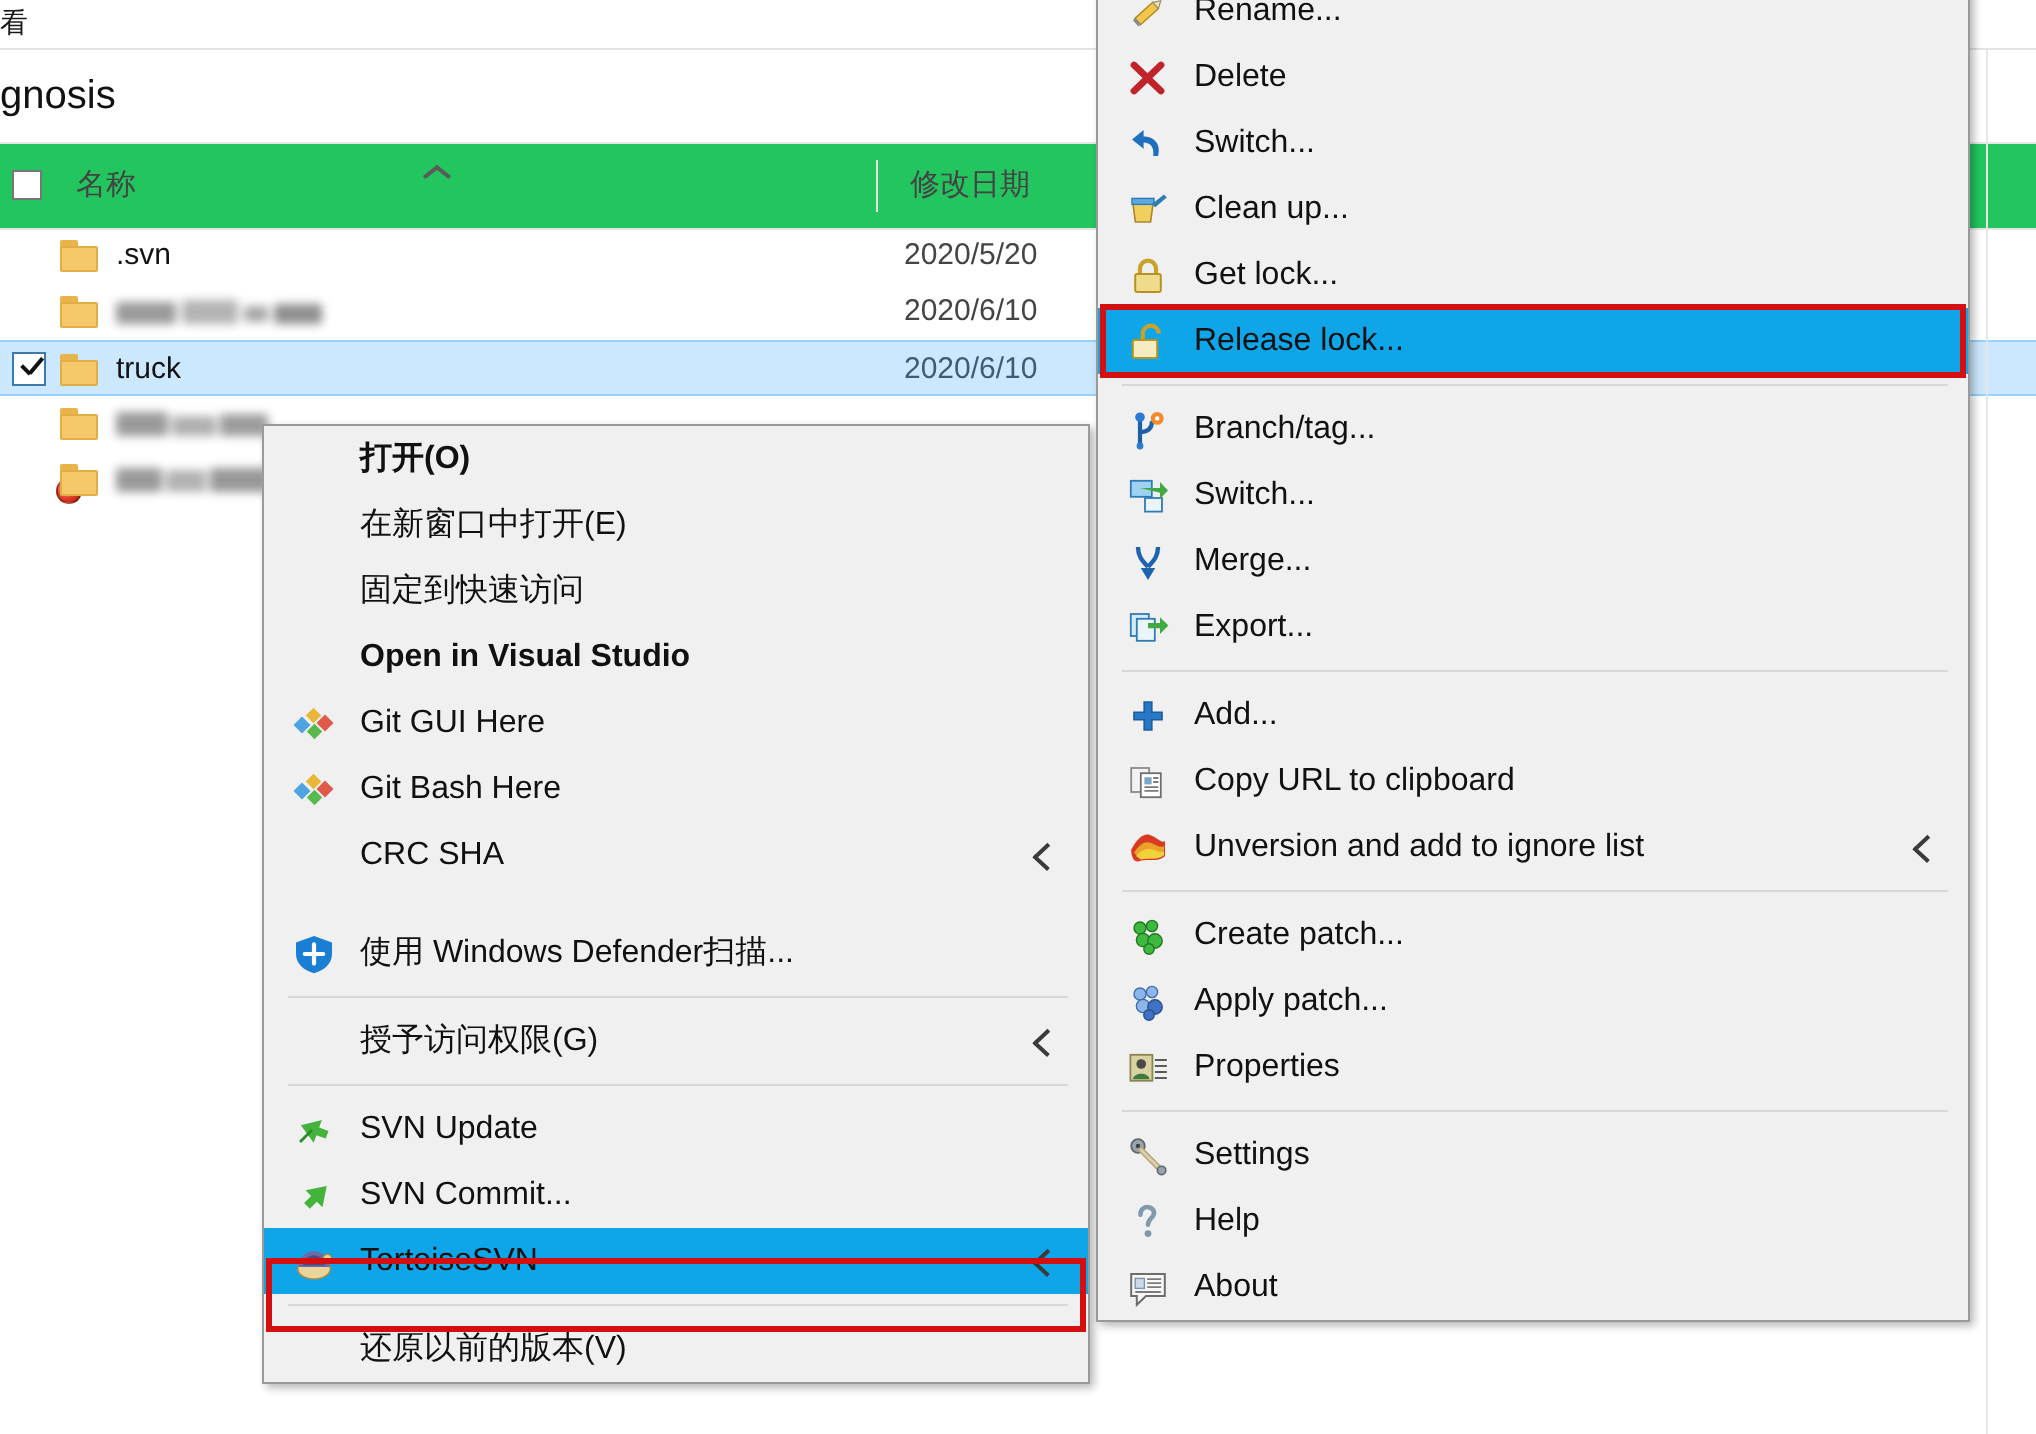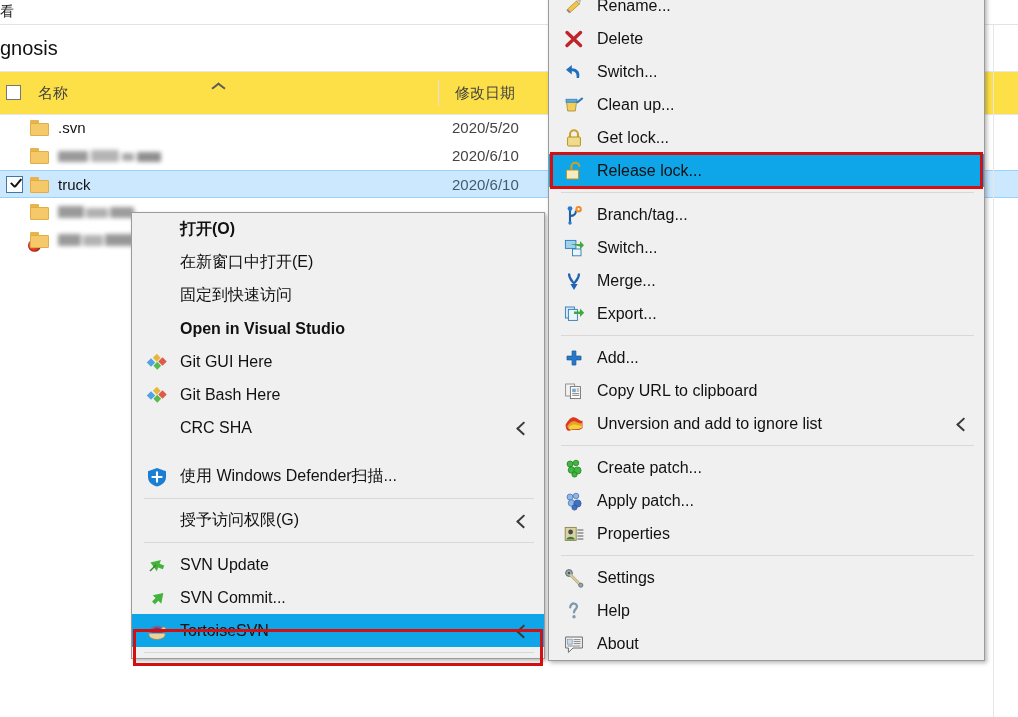--- a/index.html
+++ b/index.html
@@ -18,21 +18,21 @@
       border-bottom:1px solid #e3e3e3;}
   .ribbon-tab-partial{position:absolute;left:0;top:1px;font-size:14px;color:#1a1a1a;
       line-height:20px;white-space:nowrap;}
 
   .addressbar{position:absolute;left:0;top:25px;width:1018px;height:46px;background:#ffffff;
       border-bottom:1px solid #e6e6e6;}
   .crumb-partial{position:absolute;left:0;top:11px;font-size:20px;color:#111;line-height:24px;
       white-space:nowrap;}
 
   
-  .colheader{position:absolute;left:0;top:72px;width:1018px;height:42px;background:#fde047;
+  .colheader{position:absolute;left:0;top:72px;width:1018px;height:42px;background:#22c55e;
       border-bottom:1px solid #e6e6e6;}
   .col-check{position:absolute;left:6px;top:13px;width:15px;height:15px;border:1px solid #767676;
       background:#fff;box-sizing:border-box;}
   .col-name{position:absolute;left:38px;top:10px;font-size:15px;color:#444;line-height:22px;}
   .col-date{position:absolute;left:455px;top:10px;font-size:15px;color:#444;line-height:22px;}
   .col-sep{position:absolute;left:438px;top:80px;width:1px;height:26px;background:#e2e2e2;}
   .sort-caret{position:absolute;left:211px;top:82px;width:14px;height:8px;}
   .sort-caret:before{content:"";position:absolute;left:0;top:3px;width:9px;height:1.6px;
       background:#5a5a5a;transform:rotate(-38deg);}
   .sort-caret:after{content:"";position:absolute;left:6px;top:3px;width:9px;height:1.6px;
@@ -273,20 +273,23 @@
           <ellipse cx="11" cy="14.5" rx="8.2" ry="5" fill="#e9d49a" stroke="#a58a4a" stroke-width="0.8"></ellipse>
           <path d="M3.2 13.5 C3.2 8.6 7 5.6 11 5.6 C15 5.6 18.8 8.6 18.8 13.5 Z" fill="#6b6ba8"></path>
           <path d="M5.6 12.8 C6.2 9.5 8.3 7.6 11 7.6 C13.7 7.6 15.8 9.5 16.4 12.8 Z" fill="#4d4d85"></path>
           <circle cx="17.7" cy="9.2" r="2.1" fill="#e9d49a" stroke="#a58a4a" stroke-width="0.7"></circle>
         </svg>
       </span>
       <span class="label">TortoiseSVN</span>
       <span class="chev"></span>
     </div>
     <div class="msep"></div>
+    <div class="mi" style="height: 33px;">
+      <span class="label">还原以前的版本(V)</span>
+    </div>
   </div>
 
 <div class="menu" id="submenu" style="left:548px;top:-12px;width:437px;">
     <div class="mi" style="height: 33px;">
       <span class="ic">
         <svg viewBox="0 0 22 22" xmlns="http://www.w3.org/2000/svg">
           <g transform="rotate(-42 11 11)">
             <rect x="4" y="9" width="12" height="4.2" fill="#f2c64a" stroke="#b08c1f" stroke-width="0.7"></rect>
             <polygon points="16,9 19.5,11.1 16,13.2" fill="#e8e0c0" stroke="#9a8f60" stroke-width="0.6"></polygon>
             <rect x="2.6" y="9" width="1.8" height="4.2" fill="#8a8a8a"></rect>

